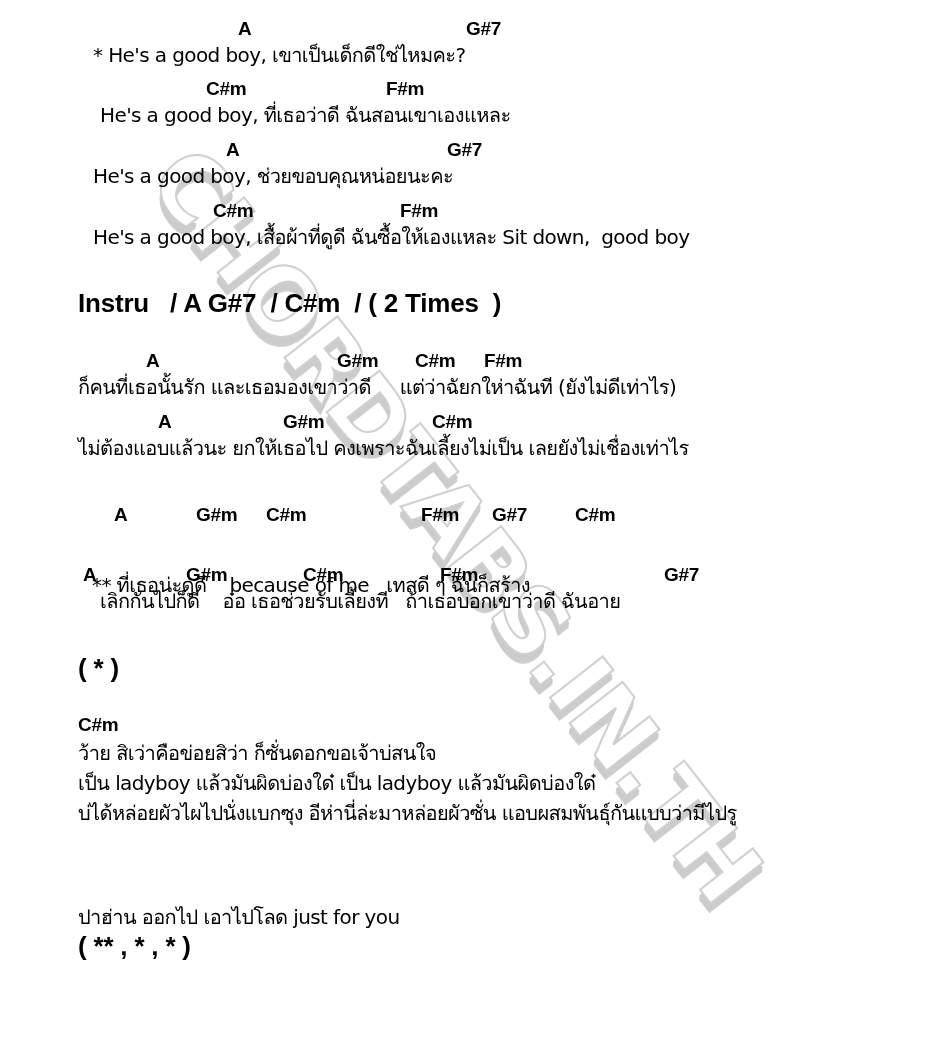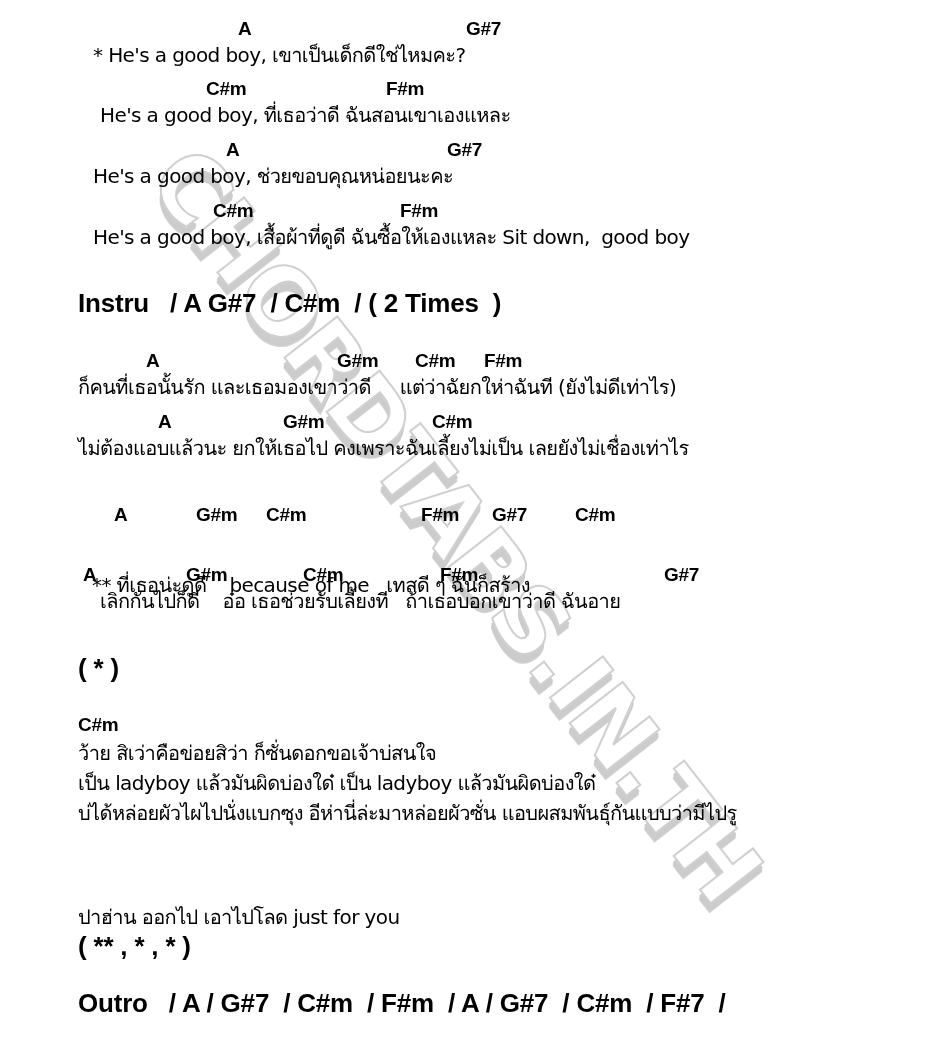--- a/index.html
+++ b/index.html
@@ -73,14 +73,13 @@
     <span class="chord" style="left: 664px; top: 564px;">G#7</span>
     <span class="lyric" style="left: 100px; top: 588px; white-space: pre;">เลิกกันไปก็ดี    อ๋อ เธอช่วยรับเลี้ยงที   ถ้าเธอบอกเขาว่าดี ฉันอาย</span>
     <span class="label" style="left: 78px; top: 292px; white-space: pre;">Instru   / A G#7  / C#m  / ( 2 Times  )</span>
     <span class="label" style="left: 78px; top: 657px; white-space: pre;">( * )</span>
     <span class="chord" style="left: 78px; top: 714px;">C#m</span>
     <span class="lyric" style="left: 78px; top: 740px; white-space: pre;">ว้าย สิเว่าคือข่อยสิว่า ก็ซั่นดอกขอเจ้าบ่สนใจ</span>
     <span class="lyric" style="left: 78px; top: 770px; white-space: pre;">เป็น ladyboy แล้วมันผิดบ่องใด๋ เป็น ladyboy แล้วมันผิดบ่องใด๋</span>
     <span class="lyric" style="left: 78px; top: 800px; white-space: pre;">บ่ได้หล่อยผัวไผไปนั่งแบกซุง อีห่านี่ล่ะมาหล่อยผัวซั่น แอบผสมพันธุ์กันแบบว่ามีไปรู</span>
     <span class="lyric" style="left: 78px; top: 860px; white-space: pre; margin-top: 44px;">ปาฮ่าน ออกไป เอาไปโลด just for you</span>
     <span class="label" style="left: 78px; top: 935px; white-space: pre;">( ** , * , * )</span>
-    <span class="label" style="left: 78px; top: 992px; white-space: pre;">Outro   / A / G#7  / C#m  / F#m  / A / G#7  / C#m  / F#7  /</span>
   </div>
 
 </body></html>

